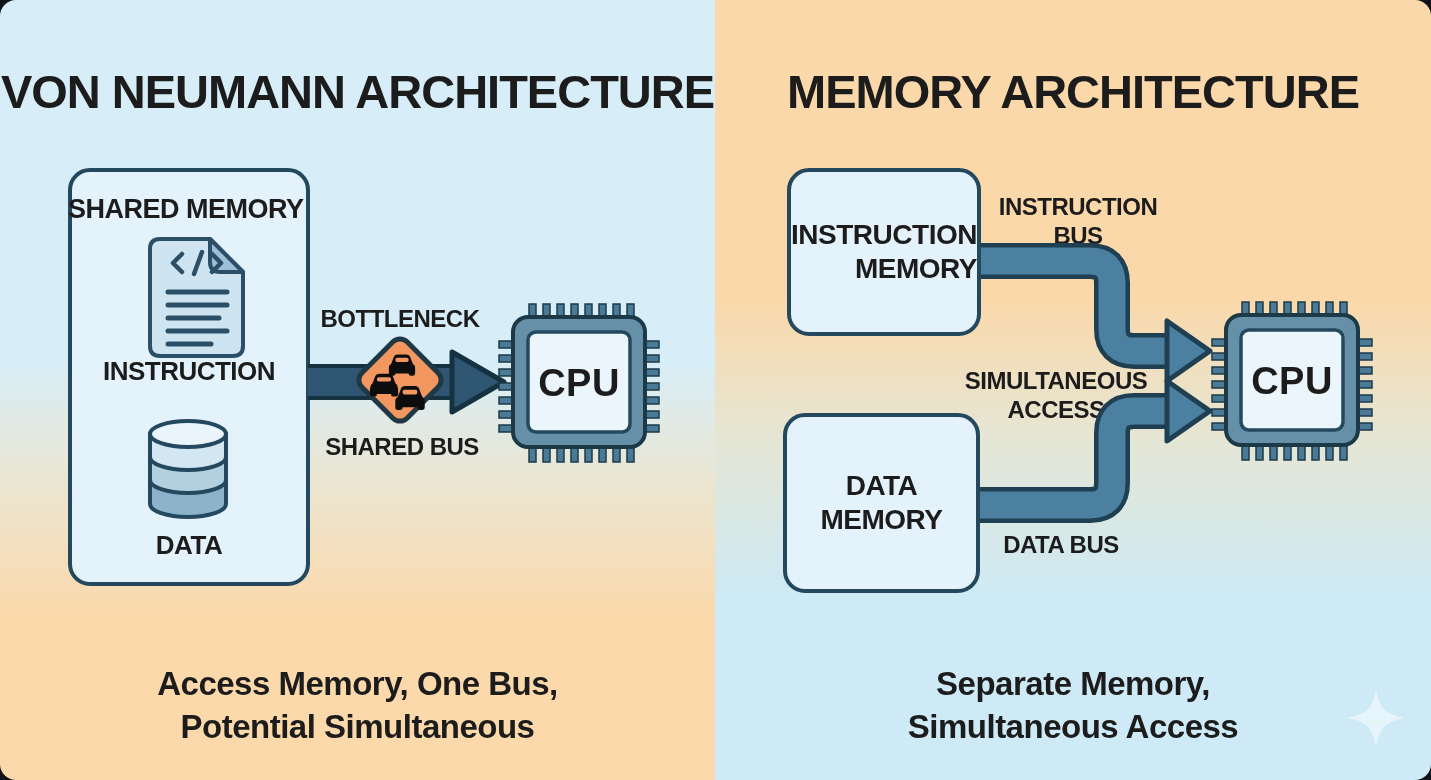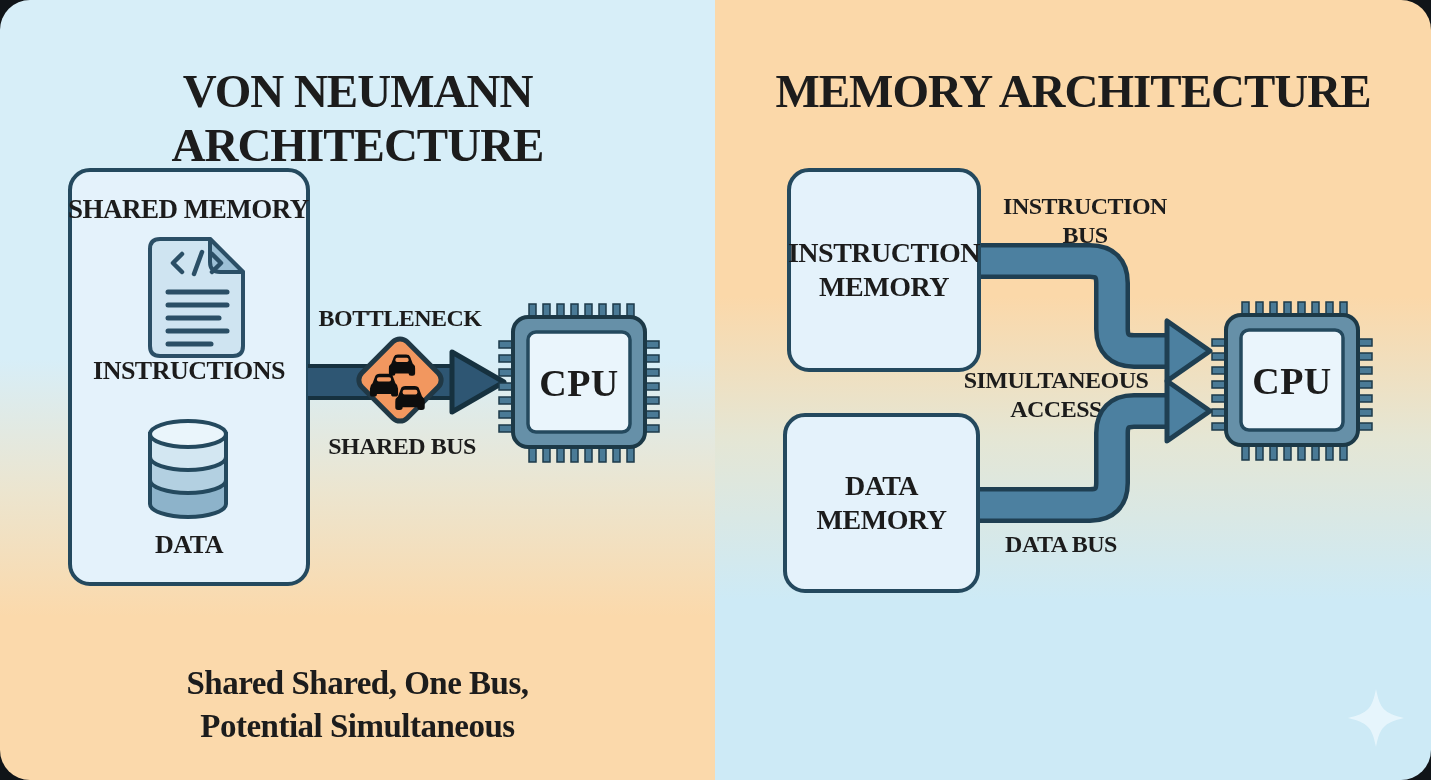--- a/index.html
+++ b/index.html
@@ -12,21 +12,21 @@
     --warning_fill:#f2975f; --warning_border:#203845;
     --chip_frame:#6690a8; --chip_frame_border:#1c3947; --chip_inner:#eaf5fc;
     --pin:#4a7a96; --pin_border:#1d3a4a;
     --doc_fill:#cfe4f1; --doc_fold:#9cc0d6; --icon_stroke:#2b4f66;
     --cyl_top:#eaf5fb; --cyl_b1:#d3e7f2; --cyl_b2:#b3d0e1; --cyl_b3:#8db3ca;
     --sparkle:#e7f5fc;
   }
   *{margin:0;padding:0;box-sizing:border-box;}
   html,body{width:1431px;height:780px;}
   body{background:var(--page_bg);font-family:"Liberation Sans",sans-serif;color:var(--ink);}
-  .card{position:absolute;left:0;top:0;width:1431px;height:780px;border-radius:30px;overflow:hidden;font-family:Liberation Serif, serif;}
+  .card{position:absolute;left:0;top:0;width:1431px;height:780px;border-radius:16px;overflow:hidden;}
   .panel{position:absolute;top:0;height:780px;}
   .panel-left{left:0;width:715px;background:linear-gradient(180deg,var(--left_top) 0%,var(--left_top) 46%,#ece5cf 63%,var(--left_bottom) 79%,var(--left_bottom) 100%);}
   .panel-right{left:715px;width:716px;background:linear-gradient(180deg,var(--right_top) 0%,var(--right_top) 38%,#e5e6d4 56%,var(--right_bottom) 77%,var(--right_bottom) 100%);}
   .abs{position:absolute;}
   .title{font-size:47px;font-weight:700;letter-spacing:-1px;text-align:center;width:100%;top:64px;left:0;color:var(--ink);}
   .membox{border:4px solid var(--box_border);background:var(--box_fill);border-radius:22px;}
   .boxhead{font-size:27px;font-weight:700;text-align:left;letter-spacing:-0.5px;}
   .ilabel{font-size:26px;font-weight:700;text-align:center;letter-spacing:-0.5px;}
   .buslabel{font-size:24px;font-weight:700;text-align:center;letter-spacing:-0.5px;line-height:29px;}
   .memlabel{font-size:28px;font-weight:700;text-align:center;letter-spacing:-0.5px;line-height:34px;display:flex;align-items:center;justify-content:center;}
@@ -67,21 +67,21 @@
     <svg class="abs" style="left:146px;top:236px;" width="104" height="124" viewBox="0 0 104 124">
       <path class="doc-paper" d="M14 3 H64 L97 36 V110 Q97 120 87 120 H14 Q4 120 4 110 V13 Q4 3 14 3 Z"></path>
       <path class="doc-fold" d="M64 3 V26 Q64 36 74 36 H97 Z"></path>
       <path class="doc-code" d="M36 18 L27 27 L36 36 M48 38 L56 16 M66 18 L75 27 L66 36"></path>
       <line class="doc-line" x1="22" y1="56" x2="81" y2="56"></line>
       <line class="doc-line" x1="22" y1="69" x2="81" y2="69"></line>
       <line class="doc-line" x1="22" y1="82" x2="73" y2="82"></line>
       <line class="doc-line" x1="22" y1="95" x2="81" y2="95"></line>
       <line class="doc-line" x1="22" y1="108" x2="65" y2="108"></line>
     </svg>
-    <div class="abs ilabel" style="left:68px;top:356px;width:242px;">INSTRUCTIONS</div>
+    <div class="abs ilabel" style="left:68px;top:356px;width:242px;">INSTRUCTION</div>
 
     <svg class="abs" style="left:144px;top:418px;" width="88" height="106" viewBox="0 0 88 106">
       <path class="cyl" style="fill:var(--cyl_b3);" d="M6 62 V86 A38 13 0 0 0 82 86 V62 Z"></path>
       <path class="cyl" style="fill:var(--cyl_b2);" d="M6 39 V62 A38 13 0 0 0 82 62 V39 Z"></path>
       <path class="cyl" style="fill:var(--cyl_b1);" d="M6 16 V39 A38 13 0 0 0 82 39 V16 Z"></path>
       <ellipse class="cyl" style="fill:var(--cyl_top);" cx="44" cy="16" rx="38" ry="13"></ellipse>
     </svg>
     <div class="abs ilabel" style="left:68px;top:530px;width:242px;">DATA</div>
 
     <div class="abs buslabel" style="left:302px;top:432px;width:200px;">SHARED BUS</div>
@@ -141,34 +141,34 @@
           <rect class="pin" x="146" y="94" width="15" height="7"></rect>
           <rect class="pin" x="146" y="108" width="15" height="7"></rect>
           <rect class="pin" x="146" y="122" width="15" height="7"></rect>
       </g>
       <rect class="chipbody" x="15" y="14" width="132" height="130" rx="15"></rect>
       <rect class="chipinner" x="30" y="29" width="102" height="100" rx="8"></rect>
     </svg>
     <div class="abs cpu-label" style="left:498px;top:303px;width:162px;height:160px;">CPU</div>
 
     <div class="abs caption">
-      <div>Shared Shared, One Bus,</div>
+      <div>Access Memory, One Bus,</div>
       <div>Potential Simultaneous</div>
     </div>
   </div>
 
   <div class="panel panel-right">
 
     <div class="abs title">MEMORY ARCHITECTURE</div>
 
-    <div class="abs membox memlabel" style="left:72px;top:168px;width:194px;height:204px;padding:16px 12px;">INSTRUCTION MEMORY</div>
+    <div class="abs membox memlabel" style="left:72px;top:168px;width:194px;height:168px;padding:16px 12px;text-align:right;">INSTRUCTION MEMORY</div>
 
     <div class="abs membox memlabel" style="left:68px;top:413px;width:197px;height:180px;padding:0 28px;">DATA MEMORY</div>
 
-    <div class="abs buslabel" style="left:265px;top:192px;width:210px;">INSTRUCTION BUS</div>
+    <div class="abs buslabel" style="left:258px;top:192px;width:210px;">INSTRUCTION BUS</div>
     <div class="abs buslabel" style="left:226px;top:366px;width:230px;">SIMULTANEOUS ACCESS</div>
     <div class="abs buslabel" style="left:246px;top:530px;width:200px;">DATA BUS</div>
 
     <svg class="abs" style="left:255px;top:230px;" width="250" height="300" viewBox="0 0 250 300">
       <g>
         <path class="bus-light-o" d="M11 31 H120 Q142 31 142 53 L142 99 Q142 121 164 121 H199"></path>
         <path class="bus-light-f" d="M11 31 H120 Q142 31 142 53 L142 99 Q142 121 164 121 H199"></path>
         <polygon class="arr-light" points="197,91 197,151 240,121"></polygon>
       </g>
       <g>
@@ -209,18 +209,22 @@
           <rect class="pin" x="146" y="80" width="15" height="7"></rect>
           <rect class="pin" x="146" y="94" width="15" height="7"></rect>
           <rect class="pin" x="146" y="108" width="15" height="7"></rect>
           <rect class="pin" x="146" y="122" width="15" height="7"></rect>
       </g>
       <rect class="chipbody" x="15" y="14" width="132" height="130" rx="15"></rect>
       <rect class="chipinner" x="30" y="29" width="102" height="100" rx="8"></rect>
     </svg>
     <div class="abs cpu-label" style="left:496px;top:301px;width:162px;height:160px;">CPU</div>
 
+    <div class="abs caption">
+      <div>Separate Memory,</div>
+      <div>Simultaneous Access</div>
+    </div>
 
     <svg class="abs" style="left:630px;top:687px;" width="62" height="62" viewBox="0 0 62 62">
       <path class="spark" d="M31 2 C35 22 39 26 59 31 C39 36 35 40 31 60 C27 40 23 36 3 31 C23 26 27 22 31 2 Z"></path>
     </svg>
   </div>
 </div>
 
 </body></html>

